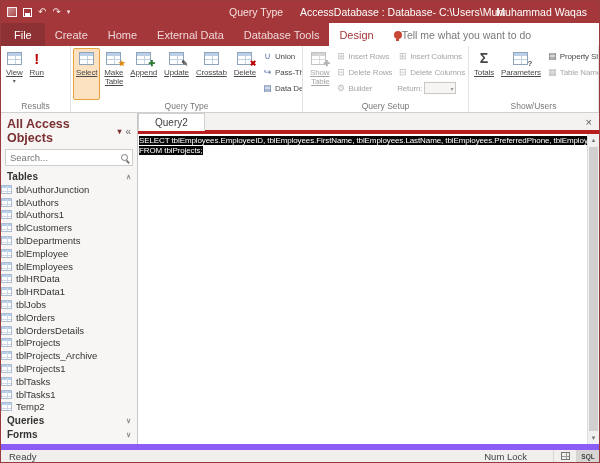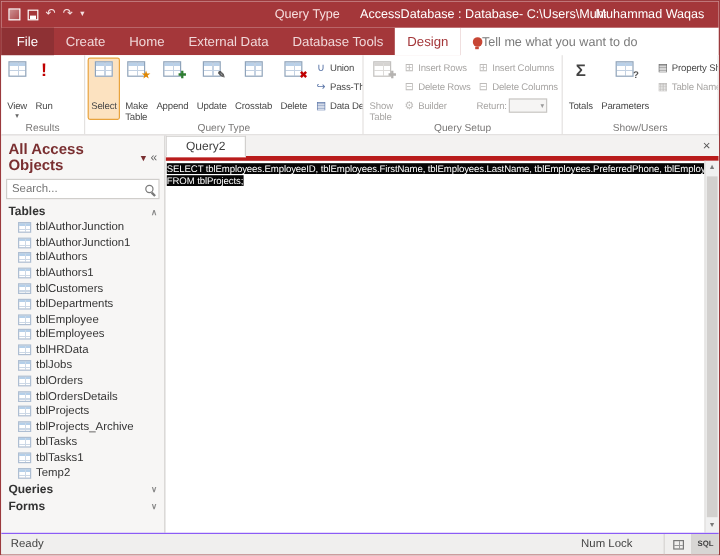--- a/index.html
+++ b/index.html
@@ -32,21 +32,21 @@
   .rgroup { position:relative; border-right:1px solid #e4e2e0; display:flex; flex-direction:column; overflow:hidden; flex:none; }
   .g-results { width:70px; }
   .g-qtype { width:232px; }
   .g-qsetup { width:166px; }
   .g-showhide { flex:1; }
   .gcontent { flex:1; display:flex; align-items:flex-start; padding:2px 1px 0 2px; gap:1px; }
   .glabel { height:13px; line-height:12px; text-align:center; font-size:8.5px; color:#7a7877; white-space:nowrap; }
 
   .bigbtn { display:flex; flex-direction:column; align-items:center; height:52px; padding:2px 2px; border-radius:2px; border:1px solid transparent; }
   .bigbtn.sel-on { background:#FCE2C0; border-color:#E8A33D; }
-  .blabel { font-size:8px; letter-spacing:-0.15px; color:#4a4a4a; text-align:left; line-height:9px; margin-top:18px; white-space:pre-line; }
+  .blabel { font-size:8px; letter-spacing:-0.15px; color:#4a4a4a; text-align:right; line-height:9px; margin-top:2px; white-space:pre-line;text-decoration:underline; }
   .dd-small { font-size:6px; color:#666; line-height:6px; margin-top:1px; }
 
   .sheet { width:15px; height:13px; border:1px solid #8fa3ba; background-color:#fff; display:inline-block; position:relative; flex:none;
     background-image:
       linear-gradient(to right, transparent 0 7px, #c3d1e2 7px 8px, transparent 8px),
       linear-gradient(to bottom, transparent 0 6px, #c3d1e2 6px 7px, transparent 7px),
       linear-gradient(to bottom, #b9d0e8 0 3px, transparent 3px); }
   .iconwrap { position:relative; height:15px; }
   .ov { position:absolute; right:-5px; bottom:-4px; font-size:8px; font-weight:bold; line-height:8px; }
   .ov.green { color:#2e7d32; } .ov.red { color:#c00000; } .ov.dark { color:#555; } .ov.orange { color:#e08700; } .ov.gray { color:#b5b3b1; }
@@ -72,41 +72,41 @@
   .nav-header { display:flex; align-items:center; gap:4px; padding:4px 6px 2px 6px; font-size:12.5px; font-weight:bold; color:#7a2f31; }
   .nav-dd { font-size:8px; color:#7a2f31; }
   .shutter { margin-left:auto; font-weight:normal; font-size:10px; color:#666; }
   .search-row { margin:2px 4px 3px 4px; background:#fff; border:1px solid #d0cecb; height:17px; display:flex; align-items:center; padding:0 4px; gap:3px; }
   .search-input { border:none; outline:none; flex:1; font-size:9.5px; color:#555; background:transparent; min-width:0; font-family:"Liberation Sans",sans-serif; }
   .mag { width:7px; height:7px; border:1.5px solid #7a7a7a; border-radius:50%; position:relative; flex:none; }
   .mag::after { content:""; position:absolute; width:4px; height:1.5px; background:#7a7a7a; transform:rotate(45deg); right:-3px; bottom:-2px; }
   .nav-group-h { display:flex; align-items:center; padding:2px 6px 1px 6px; font-size:10px; font-weight:bold; color:#333; }
   .chev { margin-left:auto; color:#8a8a8a; font-size:7px; }
   .navlist { overflow:hidden; }
-  .navitem { display:flex; align-items:center; gap:4px; padding:0 4px 0 14px; font-size:9.5px; color:#333; height:12.8px; white-space:nowrap; overflow:hidden; }
+  .navitem { display:flex; align-items:center; gap:4px; padding:0 4px 0 0; font-size:9.5px; color:#333; height:12.8px; white-space:nowrap; overflow:hidden; }
   .tbl-icon { width:11px; height:9px; flex:none; border:1px solid #aebed2;
     background-image:
       linear-gradient(to right, transparent 0 5px, #ccd8e6 5px 6px, transparent 6px),
       linear-gradient(to bottom, transparent 0 5px, #ccd8e6 5px 6px, transparent 6px),
       linear-gradient(to bottom, #b4cfe9 0 2px, #fff 2px); }
 
   
   .doc { flex:1; position:relative; background:#fff; overflow:hidden; }
   .doctabs { height:21px; background:#f3f2f1; border-bottom:4px solid #b91c1c; display:flex; align-items:stretch; }
   .doctab { background:#fff; border:1px solid #d2d0ce; border-bottom:1px solid #fff; margin-bottom:-1px; padding:0 16px; display:flex; align-items:center; font-size:10px; color:#3d3d3d; }
   .doc-close { margin-left:auto; align-self:center; font-size:11px; color:#555; padding:0 7px; }
   .sqlview { position:absolute; top:21px; left:0; right:12px; bottom:0; padding:2px 1px; font-size:8px; line-height:10px; color:#000; overflow:hidden; }
   .selline { background:#060606; color:#fff; white-space:nowrap; letter-spacing:-0.1px; }
   .vscroll { position:absolute; top:21px; right:0; bottom:0; width:12px; background:#f0f0f0; border-left:1px solid #e0dedd; }
   .sarrow { height:12px; display:flex; align-items:center; justify-content:center; font-size:6px; color:#7a7a7a; }
   .sarrow.down { position:absolute; bottom:0; left:0; right:0; }
   .sthumb { position:absolute; top:13px; bottom:13px; left:1px; right:1px; background:#d2d0ce; }
 
   
-  .statusbar { position:absolute; left:0; right:0; bottom:0; height:18px; background:#f0efee; border-top:1px solid #8b5cf6; display:flex; align-items:center; font-size:9.5px; color:#444; padding-left:8px; }
+  .statusbar { position:absolute; left:0; right:0; bottom:0; height:18px; background:#f0efee; border-top:6px solid #8b5cf6; display:flex; align-items:center; font-size:9.5px; color:#444; padding-left:8px; }
   .sb-spacer { flex:1; }
   .sb-numlock { margin-right:26px; white-space:nowrap; }
   .sb-btns { display:flex; height:100%; }
   .sb-btn { width:23px; display:flex; align-items:center; justify-content:center; border-left:1px solid #d6d4d2; color:#555; }
   .sb-btn.active { background:#d8d6d4; }
   .mini-sheet { width:9px; height:8px; border:1px solid #777;
     background-image:
       linear-gradient(to right, transparent 0 4px, #999 4px 5px, transparent 5px),
       linear-gradient(to bottom, transparent 0 3px, #999 3px 4px, transparent 4px); }
   .sql-glyph { font-size:6.5px; font-weight:bold; color:#444; }
@@ -284,24 +284,20 @@
         <span>Tables</span>
         <span class="chev">∧</span>
       </div>
       <div class="navlist">
           <div class="navitem">
           <span class="tbl-icon"></span>
           <span>tblAuthorJunction</span>
         </div>
           <div class="navitem">
           <span class="tbl-icon"></span>
-          <span>tblAuthorJunction1</span>
-        </div>
-          <div class="navitem">
-          <span class="tbl-icon"></span>
           <span>tblAuthors</span>
         </div>
           <div class="navitem">
           <span class="tbl-icon"></span>
           <span>tblAuthors1</span>
         </div>
           <div class="navitem">
           <span class="tbl-icon"></span>
           <span>tblCustomers</span>
         </div>
@@ -316,37 +312,45 @@
           <div class="navitem">
           <span class="tbl-icon"></span>
           <span>tblEmployees</span>
         </div>
           <div class="navitem">
           <span class="tbl-icon"></span>
           <span>tblHRData</span>
         </div>
           <div class="navitem">
           <span class="tbl-icon"></span>
+          <span>tblHRData1</span>
+        </div>
+          <div class="navitem">
+          <span class="tbl-icon"></span>
           <span>tblJobs</span>
         </div>
           <div class="navitem">
           <span class="tbl-icon"></span>
           <span>tblOrders</span>
         </div>
           <div class="navitem">
           <span class="tbl-icon"></span>
           <span>tblOrdersDetails</span>
         </div>
           <div class="navitem">
           <span class="tbl-icon"></span>
           <span>tblProjects</span>
         </div>
           <div class="navitem">
           <span class="tbl-icon"></span>
           <span>tblProjects_Archive</span>
+        </div>
+          <div class="navitem">
+          <span class="tbl-icon"></span>
+          <span>tblProjects1</span>
         </div>
           <div class="navitem">
           <span class="tbl-icon"></span>
           <span>tblTasks</span>
         </div>
           <div class="navitem">
           <span class="tbl-icon"></span>
           <span>tblTasks1</span>
         </div>
           <div class="navitem">

